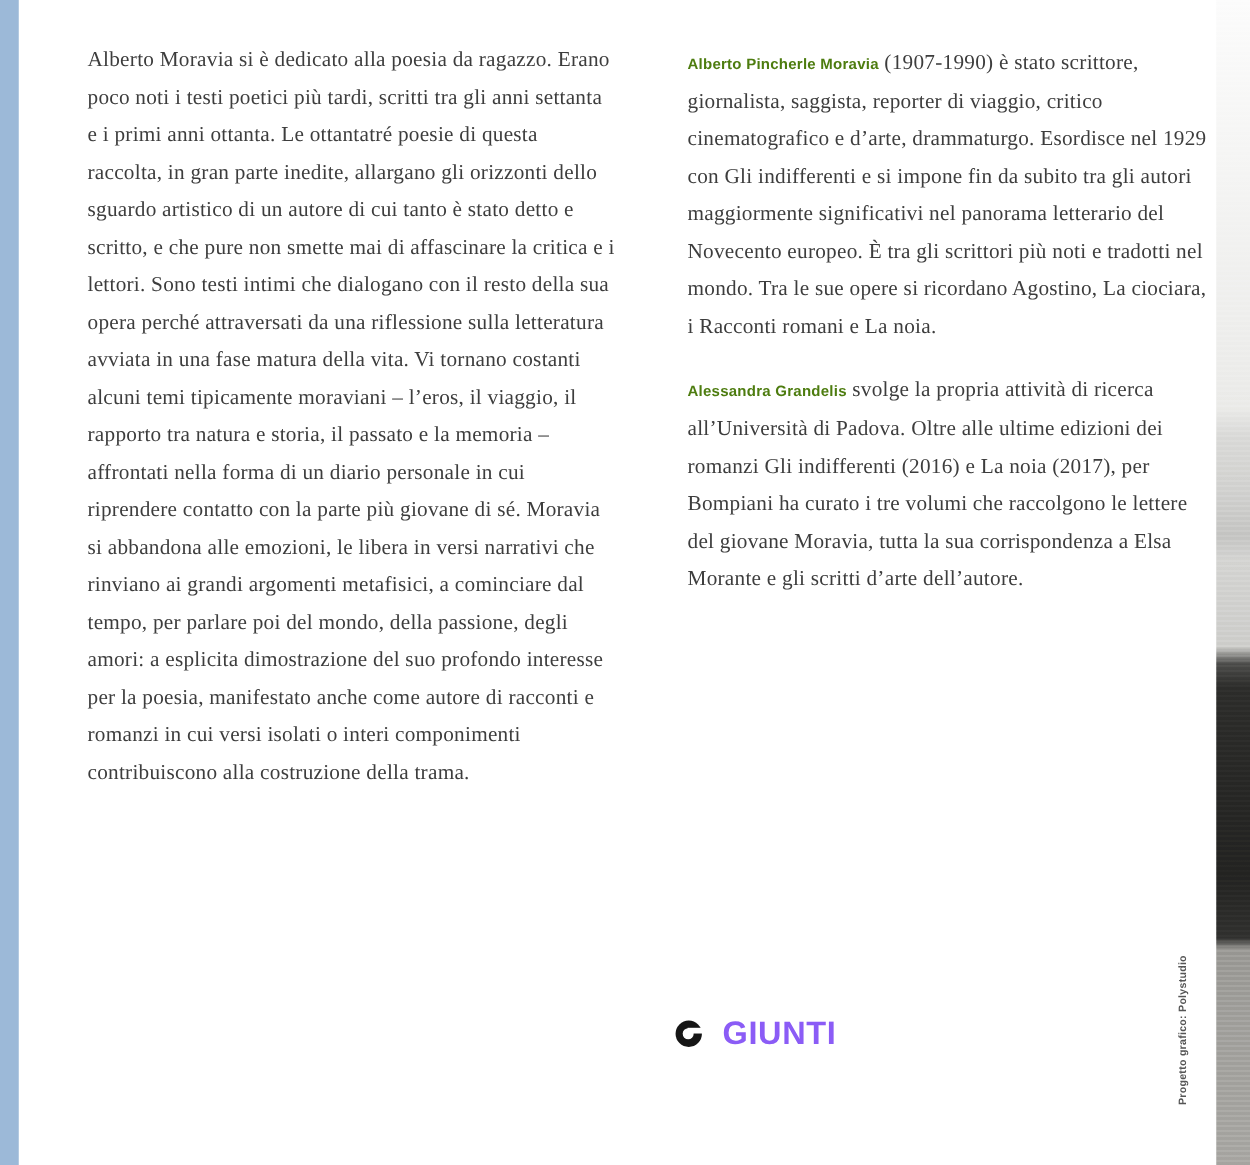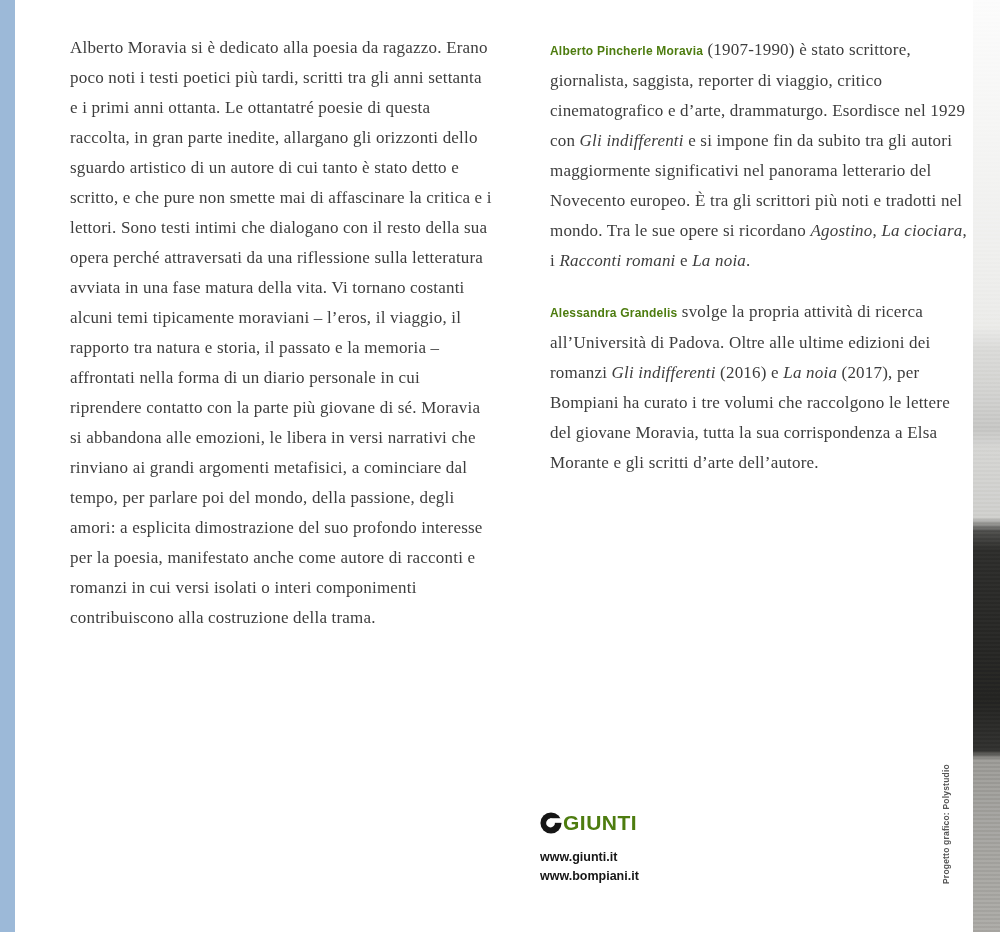--- a/index.html
+++ b/index.html
@@ -17,28 +17,28 @@
     font-size:17px; line-height:30px; letter-spacing:0.2px;
   }
   .col-left  { left:70px;  top:33px; width:422px; }
   .col-right { left:550px; top:35px; width:422px; }
   .para { margin:0 0 21px 0; }
   .para:last-child { margin-bottom:0; }
   .run-bold {
     font-family:"Liberation Sans", sans-serif;
     font-weight:bold; color:#4d7c0f; font-size:12px;
   }
-  .run-italic { font-style:italic; }
+  .run-italic { }
 
   .publisher { position:absolute; left:540px; top:811px; }
   .logo-row { display:flex; align-items:center; }
   .logo-mark { display:block; }
   .logo-text {
     font-family:"Liberation Sans", sans-serif; font-weight:bold;
-    font-size:21px; letter-spacing:0.5px; color:#4d7c0f; margin-left:1px;
+    font-size:26px; letter-spacing:0.5px; color:#8b5cf6; margin-left:16px;
   }
   .websites {
     margin-top:13px;
     font-family:"Liberation Sans", sans-serif; font-weight:bold;
     font-size:12.5px; line-height:19px; color:#161616;
   }
 
   .design-credit {
     position:absolute; left:941px; top:762px; height:122px;
     writing-mode:vertical-rl; transform:rotate(180deg);
@@ -89,21 +89,17 @@
 
 <div class="publisher">
   <div class="logo-row">
     <svg class="logo-mark" width="22" height="22" viewBox="0 0 24 24">
       <circle cx="12" cy="12" r="11.5" fill="#161616"></circle>
       <rect x="11" y="6.8" width="13" height="5" fill="#ffffff"></rect>
       <circle cx="11.5" cy="12" r="4.8" fill="#ffffff"></circle>
     </svg>
     <span class="logo-text">GIUNTI</span>
   </div>
-  <div class="websites">
-    <div>www.giunti.it</div>
-    <div>www.bompiani.it</div>
-  </div>
 </div>
 
 <div class="design-credit">Progetto grafico: Polystudio</div>
 
 <div class="photo-edge"></div>
 
 </body></html>

